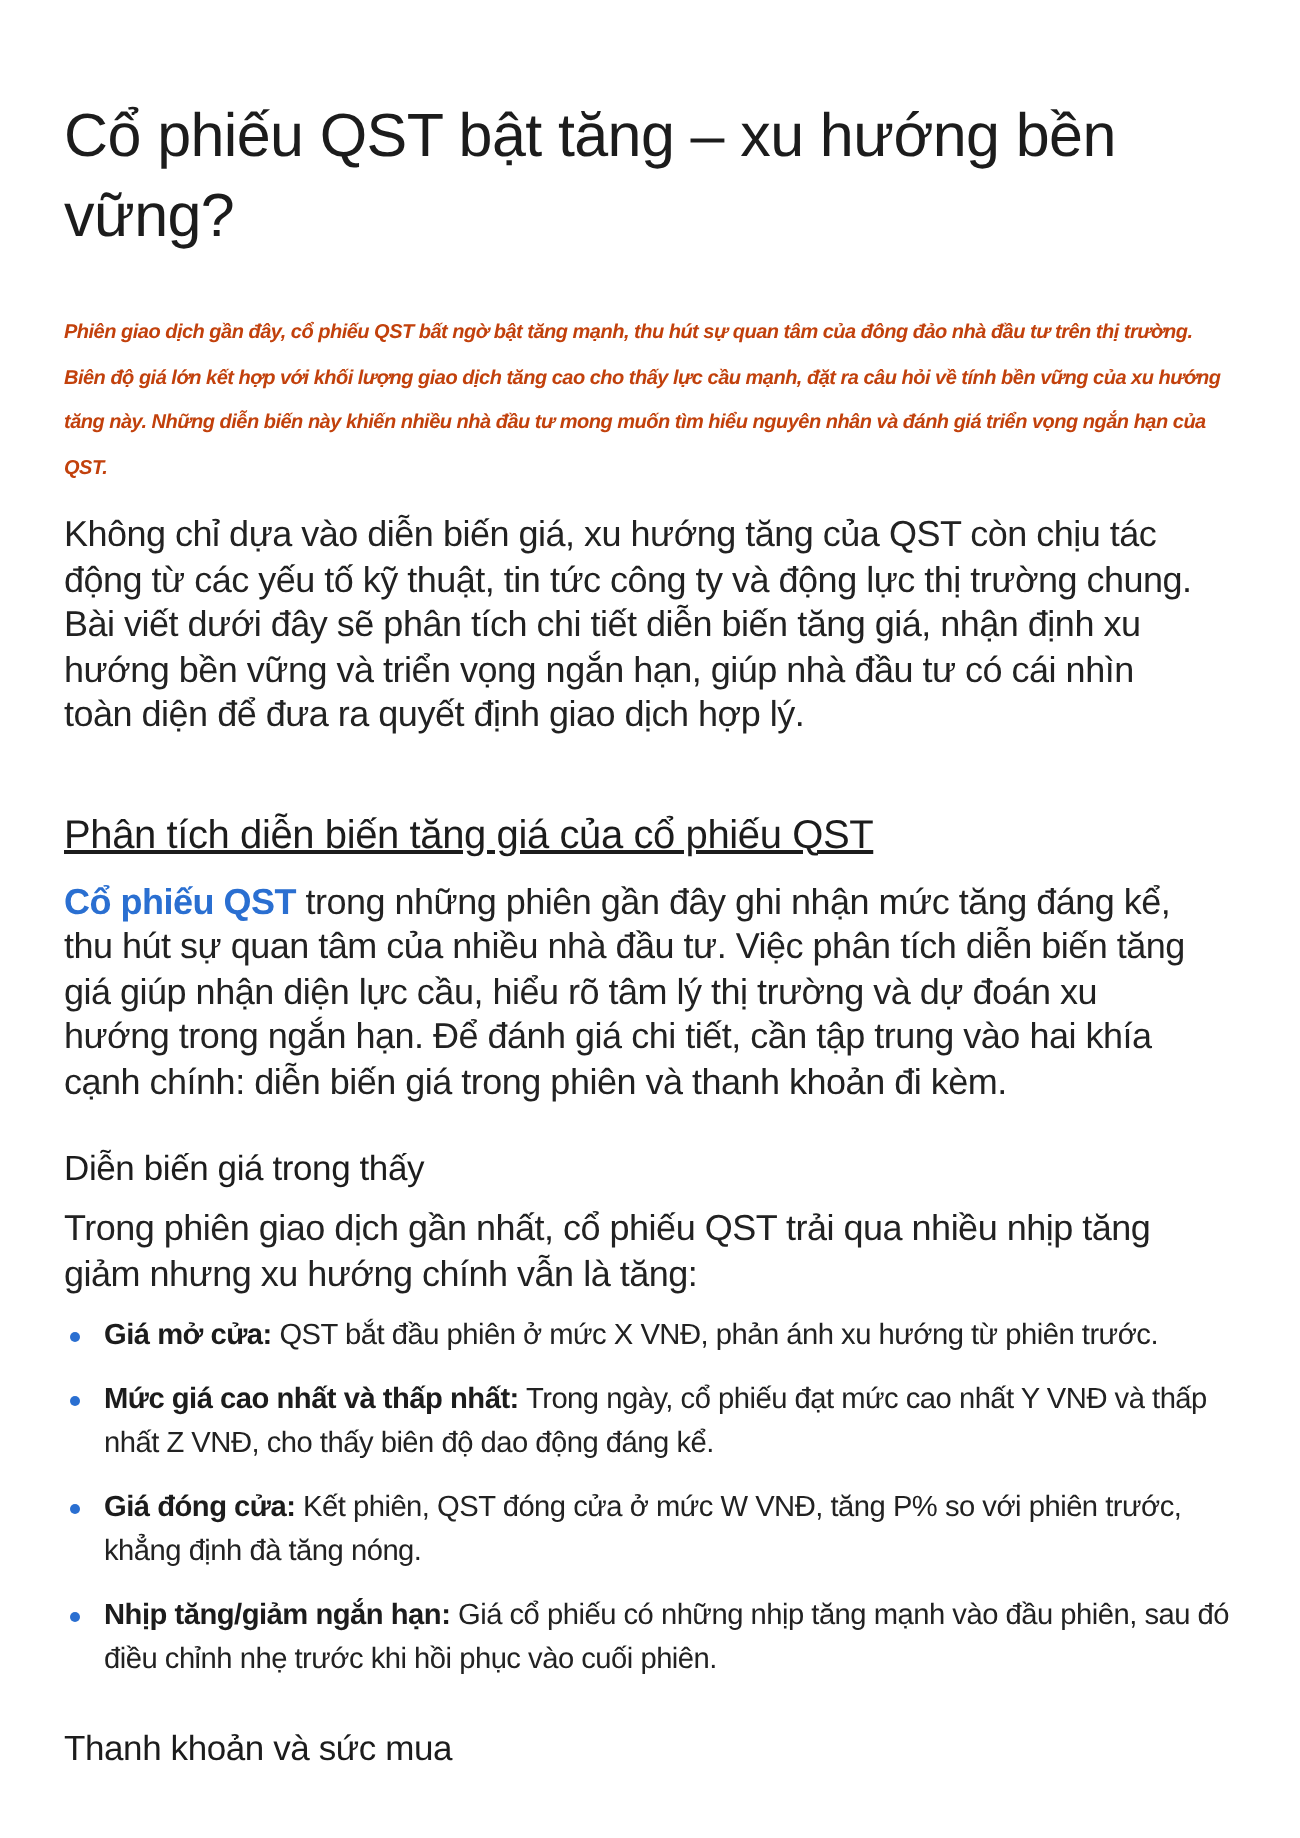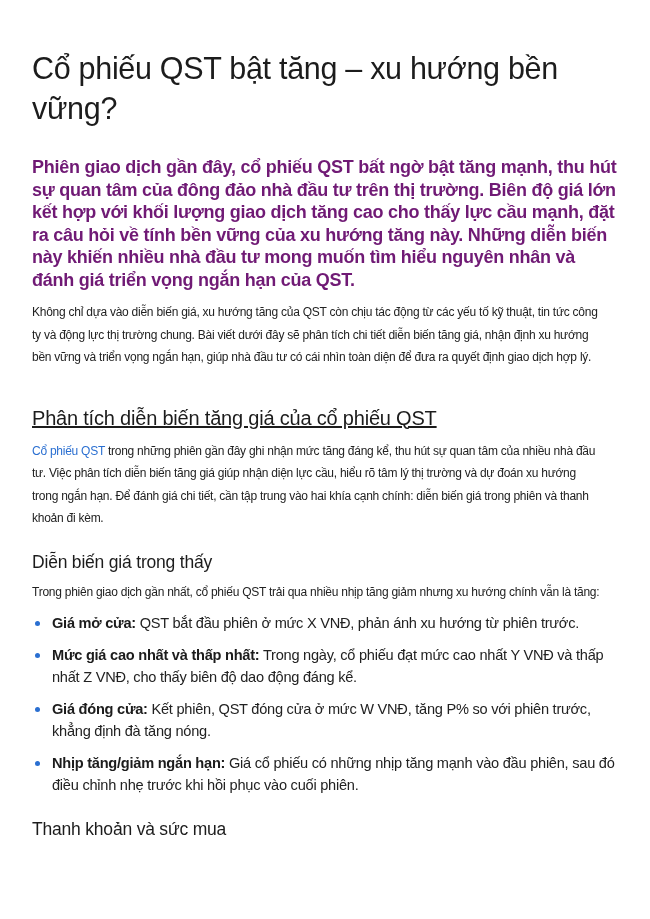--- a/index.html
+++ b/index.html
@@ -9,38 +9,38 @@
     color: #1f1f1f;
   }
   .article { position: relative; padding: 0 32px 0 32px; }
   h1 {
     margin: 0; padding-top: 48px;
     font-size: 30.5px; font-weight: 400; letter-spacing: -0.3px;
     line-height: 40px; color: #1c1c1c;
   }
   .lead {
     margin: 28px 0 0 0;
-    font-size: 18px; line-height: 22.5px;
-    font-weight: 700; color: #701a75;
+    font-size: 10px; line-height: 22.5px;
+    font-weight: 700; font-style: italic; color: #c2410c;
     letter-spacing: -0.25px;
   }
   p.body {
     margin: 10px 16px 0 0;
-    font-size: 12px; line-height: 22.5px; color: #222;
+    font-size: 18px; line-height: 22.5px; color: #222;
     letter-spacing: -0.25px;
   }
   h2 {
     margin: 35px 0 0 0; font-size: 20px; font-weight: 400;
     line-height: 28px; color: #1c1c1c; letter-spacing: -0.2px; text-decoration: underline;
   }
   h3 {
     margin: 19px 0 0 0; font-size: 17.5px; font-weight: 400;
     line-height: 26px; color: #1c1c1c; letter-spacing: -0.2px;
   }
-  a.link { color: #2a6fd1; font-weight: 400; text-decoration: none; }
+  a.link { color: #2a6fd1; font-weight: 700; text-decoration: none; }
   ul.bullets { list-style: none; margin: 6px 0 0 0; padding: 0; }
   ul.bullets li {
     position: relative; padding-left: 20px; margin-top: 9px;
     font-size: 14.6px; line-height: 22.5px; color: #222; letter-spacing: -0.25px;
   }
   ul.bullets li .dot {
     position: absolute; left: 3px; top: 9px;
     width: 5px; height: 5px; border-radius: 50%; background: #2a6fd1;
   }
   ul.bullets li b { font-weight: 700; color: #1c1c1c; }

